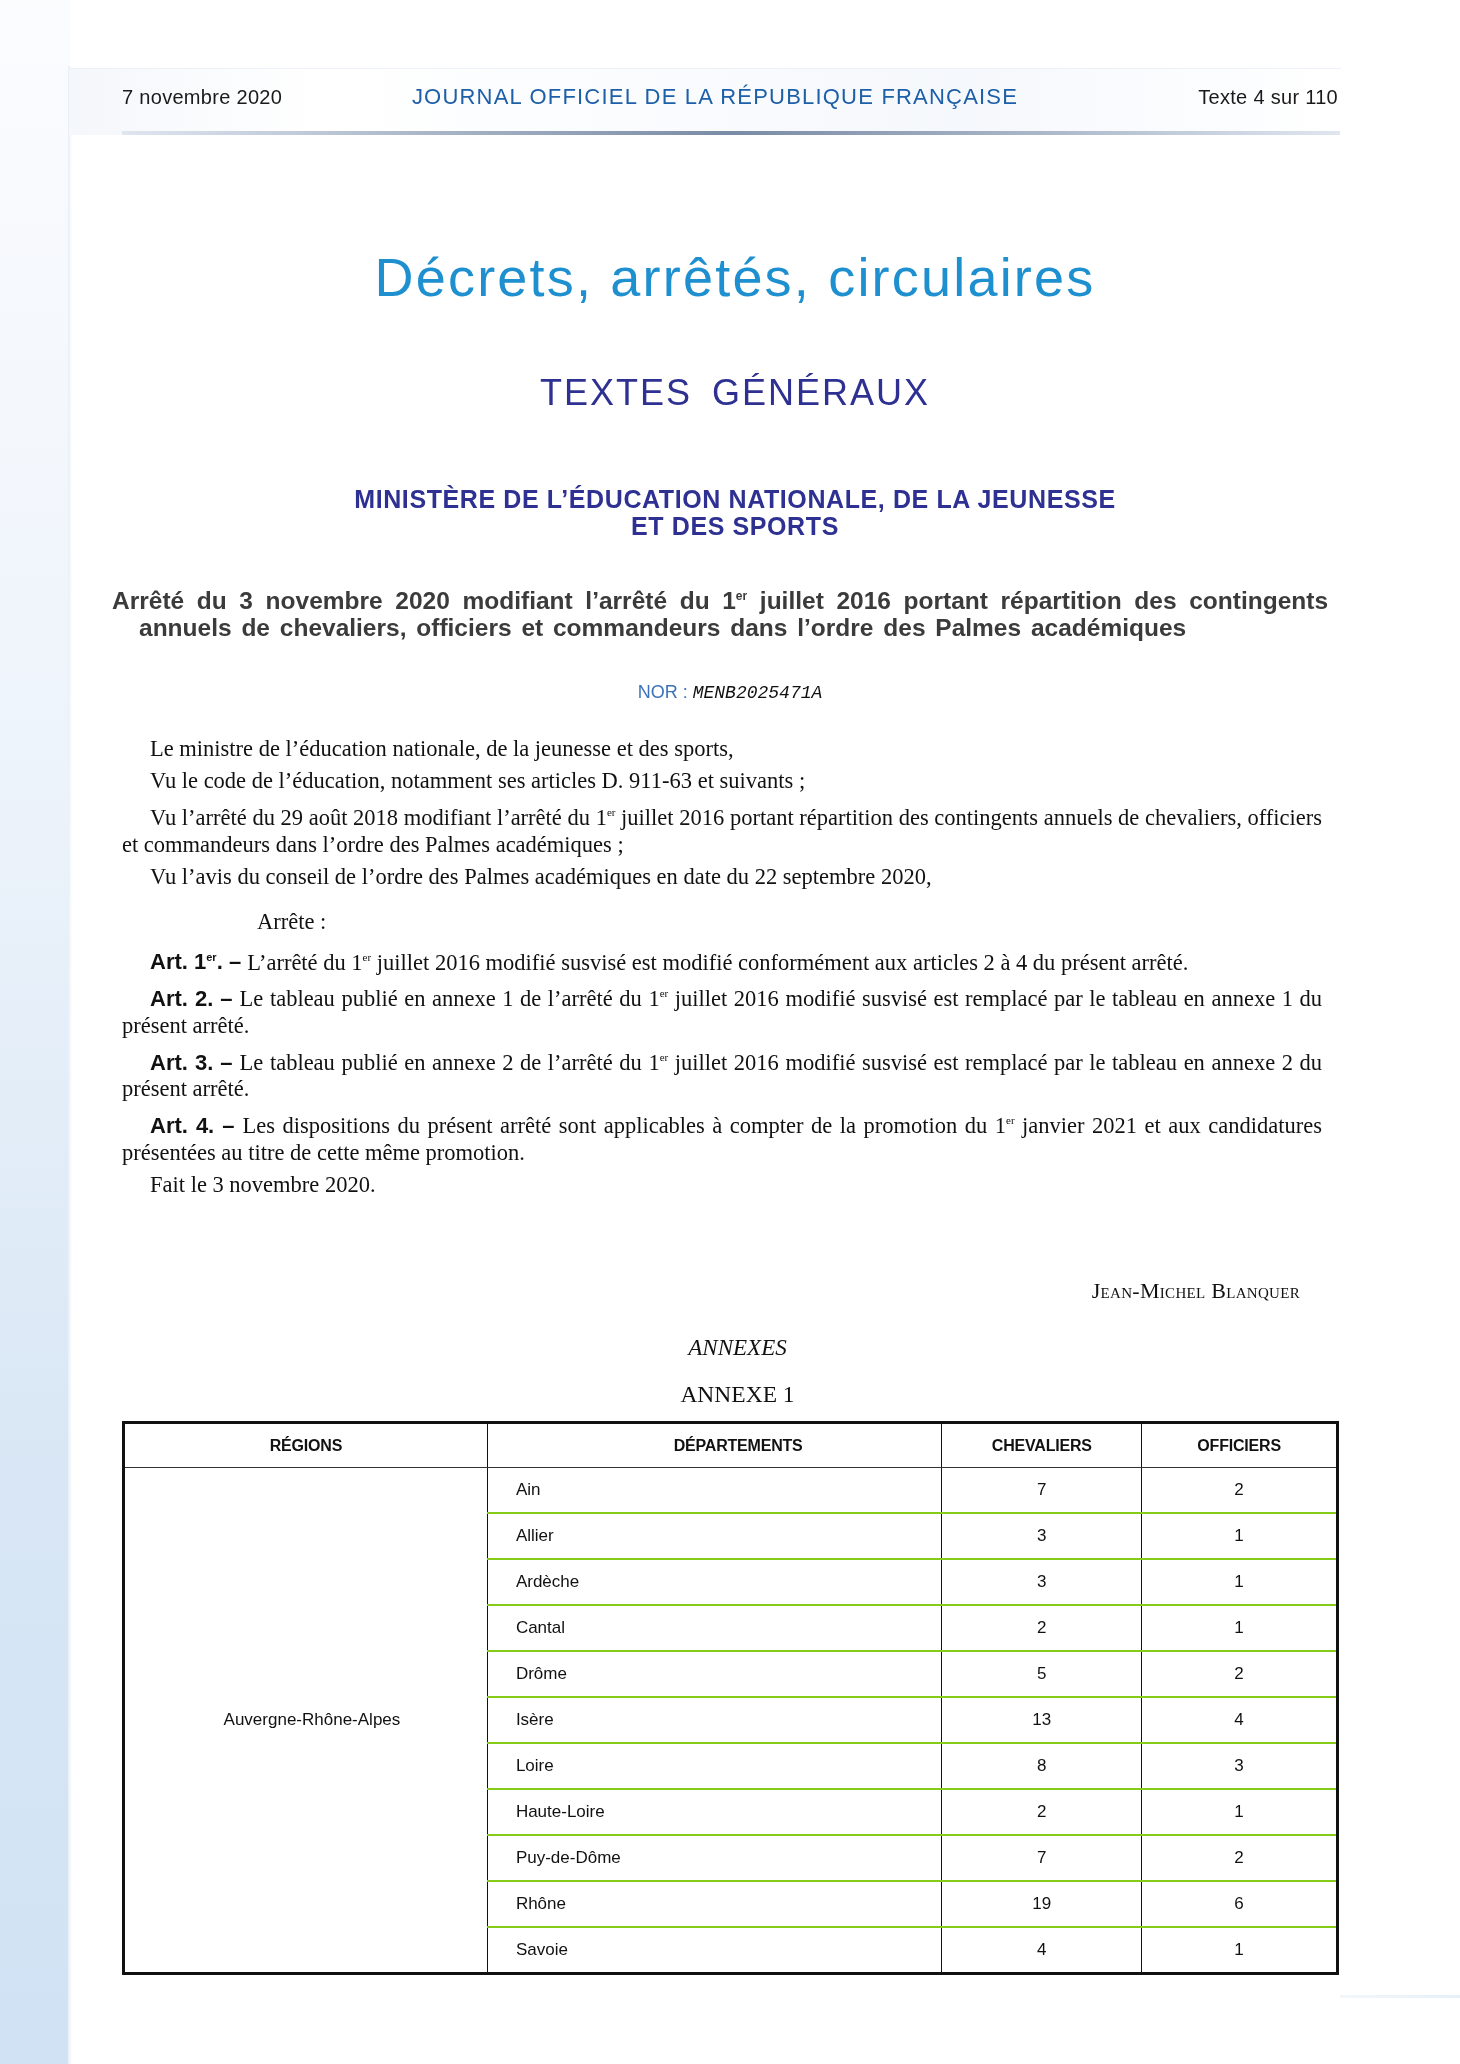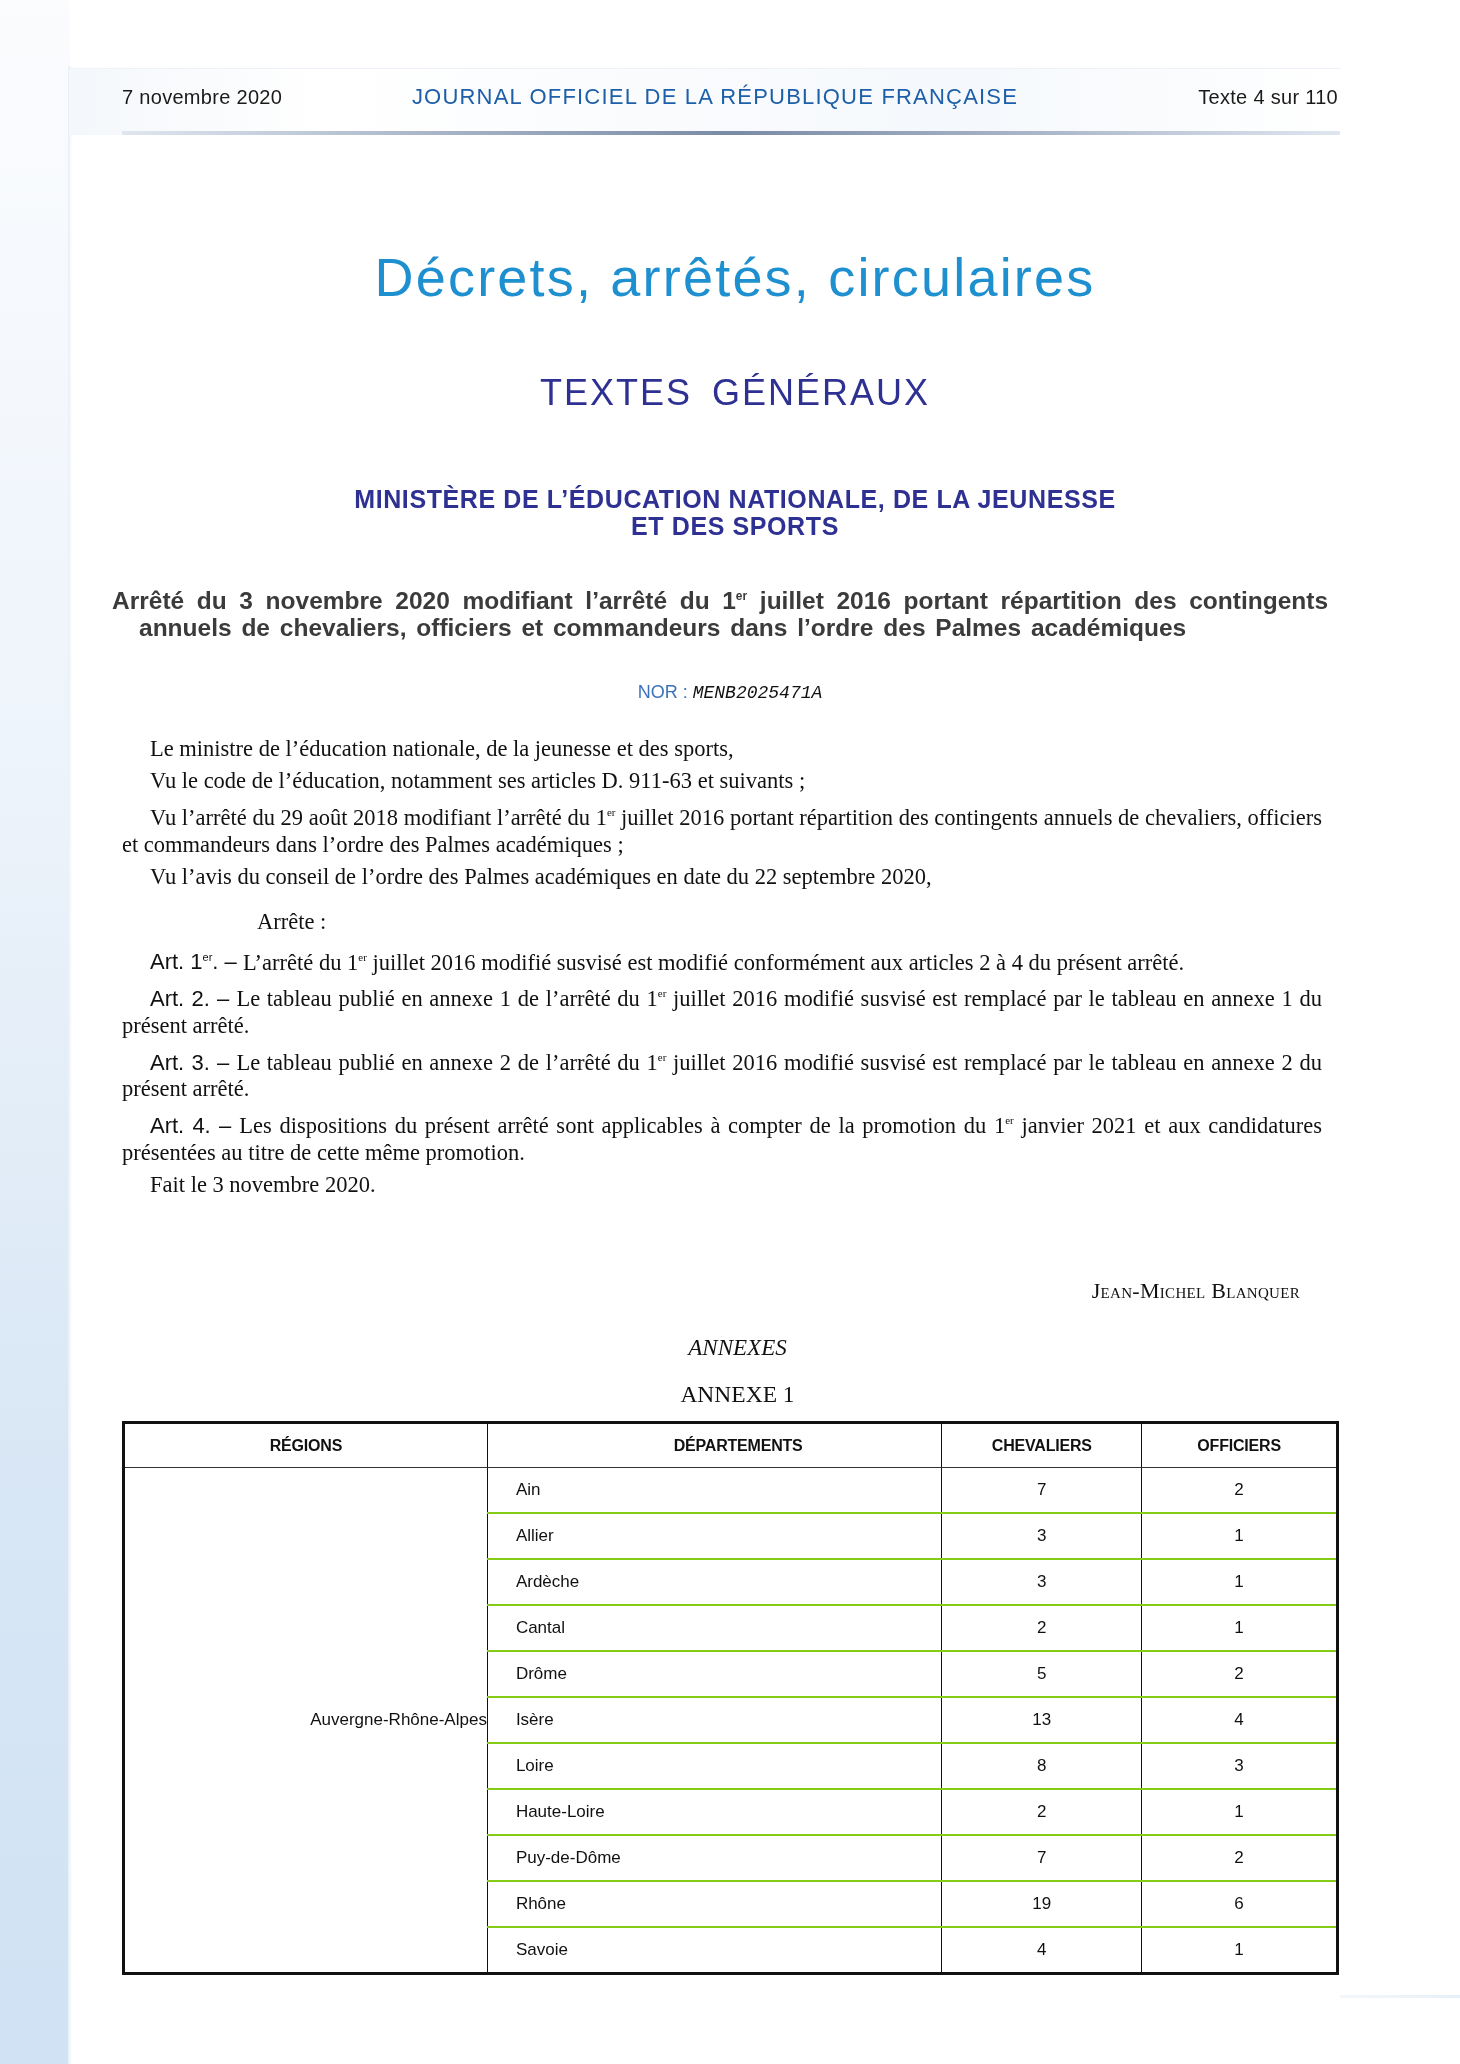--- a/index.html
+++ b/index.html
@@ -59,21 +59,21 @@
     font-family:"Liberation Sans", sans-serif; font-size:18px;
   }
   .nor-label { color:#3d72b8; }
   .nor-value { color:#111; font-style:italic;font-family:Liberation Mono, monospace; }
   .body-text {
     position:absolute; left:122px; width:1216px; font-size:22.5px; line-height:27px;
     text-align:justify; color:#111;
   }
   .body-text p { margin:0 16px 5px 0; text-indent:28px; }
   .arrete-label { text-indent:135px !important; margin-top:18px !important; margin-bottom:9px !important; }
-  .art-label { font-family:"Liberation Sans", sans-serif; font-weight:normal; font-size:22px; }
+  .art-label { font-family:"Liberation Sans", sans-serif; font-weight:bold; font-size:22px; }
   .signature {
     position:absolute; right:160px; top:1278px; font-size:22px; font-variant:small-caps; letter-spacing:0.3px;
   }
   .annexes {
     position:absolute; left:0; top:1335px; width:1475px; text-align:center; font-style:italic; font-size:23px;
   }
   .annexe1 {
     position:absolute; left:0; top:1381px; width:1475px; text-align:center; font-size:23.5px;
   }
   table.annex {
@@ -84,21 +84,21 @@
   table.annex th {
     height:41px; font-weight:bold; font-size:16px; border:1px solid #111; border-bottom:1px solid #333;
     letter-spacing:-0.2px;
   }
   table.annex td {
     height:44px; border-left:1px solid #111; border-right:1px solid #111; border-top:2px solid #84cc16;
     padding:0; font-size:17px;
   }
   table.annex td.dept { padding-left:28px; text-align:left; }
   table.annex td.num { text-align:center; }
-  table.annex td.region { padding-left:12px; text-align:right; vertical-align:middle; border-top:1px solid #111; }
+  table.annex td.region { padding-left:12px; text-align:center; vertical-align:middle; border-top:1px solid #111; }
   table.annex tr.first td { border-top:1px solid #111; }
   .col-region { width:383px; }
   .col-dept { width:428px;padding-left:48px; }
   .col-chev { width:205px; }
   .col-off { width:201px; }
   .right-fade {
     position:absolute; left:1340px; top:1995px; width:120px; height:3px;
     background:linear-gradient(to right, #f2f7fb, #e6f0f8);
   }
 </style>

